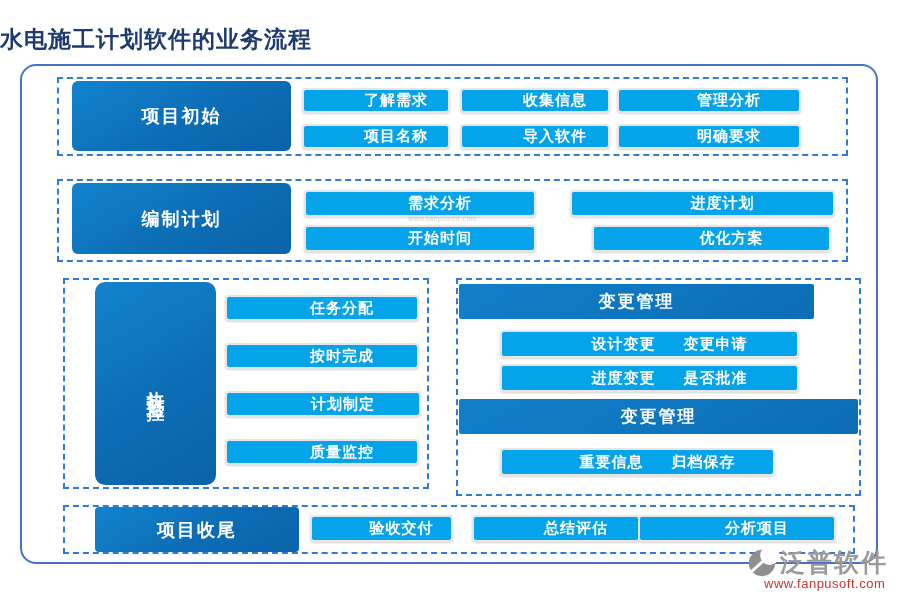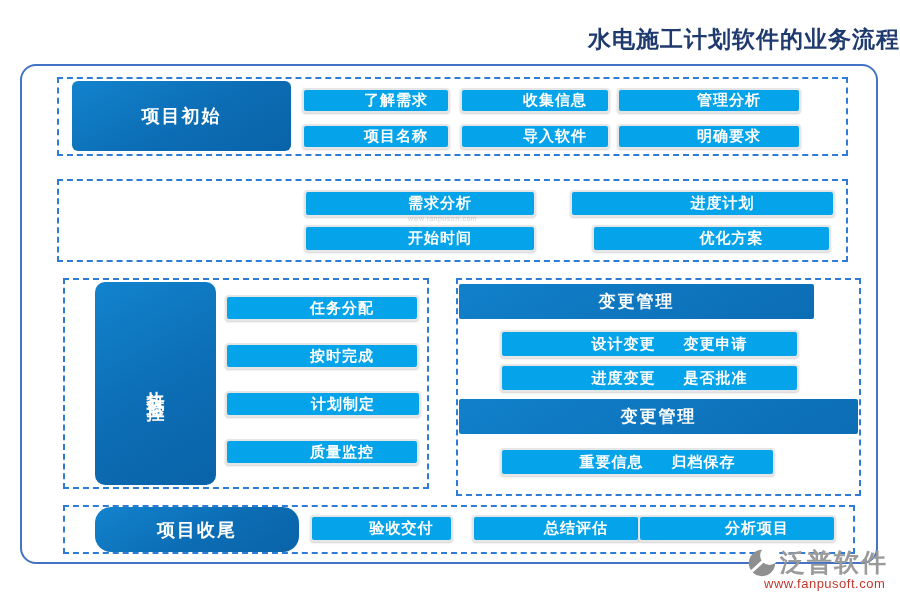--- a/index.html
+++ b/index.html
@@ -1,18 +1,18 @@
 <!DOCTYPE html>
 <html><head>
 <meta charset="utf-8">
 <style>
   html,body{margin:0;padding:0;background:#ffffff;}
   .page{position:relative;width:900px;height:600px;background:#ffffff;overflow:hidden;
         font-family:"Liberation Sans","DejaVu Sans",sans-serif;}
-  .title{position:absolute;left:0;top:24px;width:100%;text-align:right;
+  .title{position:absolute;left:0;top:24px;width:100%;text-align:left;
          font-size:23px;font-weight:700;color:#1F3A6E;letter-spacing:1px;}
   .outer{position:absolute;left:20px;top:64px;width:854px;height:496px;
          border:2px solid #4472C4;border-radius:16px;background:transparent;}
   .rowbox{position:absolute;border:2px dashed #2E7CD6;box-sizing:border-box;}
   .stage{position:absolute;display:flex;align-items:center;justify-content:center;
          background:linear-gradient(150deg,#1283CE 0%,#0C6DB4 55%,#0A63A8 100%);
          color:#fff;font-size:18px;font-weight:700;letter-spacing:2px;border-radius:6px;}
   .stage.vertical{writing-mode:vertical-rl;letter-spacing:4px;border-radius:10px;}
   .hdr{position:absolute;display:flex;align-items:center;justify-content:center;
        background:linear-gradient(150deg,#1180CB 0%,#0C6DB4 100%);
@@ -65,20 +65,21 @@
       </div>
     <div class="btn" style="left:401px;top:45px;width:150px;height:25px">
         <span>导入软件</span>
       </div>
     <div class="btn" style="left:558px;top:45px;width:184px;height:25px">
         <span>明确要求</span>
       </div>
   </div>
 
   <div class="rowbox" style="left:57px;top:179px;width:791px;height:83px">
+    <div class="stage" style="left:13px;top:2px;width:219px;height:71px">编制计划</div>
     <div class="btn" style="left:245px;top:9px;width:232px;height:27px">
         <span>需求分析</span>
       </div>
     <div class="btn" style="left:511px;top:9px;width:265px;height:27px">
         <span>进度计划</span>
       </div>
     <div class="btn" style="left:245px;top:44px;width:232px;height:27px">
         <span>开始时间</span>
       </div>
     <div class="btn" style="left:533px;top:44px;width:239px;height:27px">
@@ -113,21 +114,21 @@
       <span>是否批准</span>
     </div>
     <div class="hdr" style="left:1px;top:119px;width:399px;height:35px">变更管理</div>
     <div class="btn" style="left:42px;top:168px;width:275px;height:28px">
       <span>重要信息</span>
       <span>归档保存</span>
     </div>
   </div>
 
   <div class="rowbox" style="left:63px;top:505px;width:792px;height:49px">
-    <div class="stage" style="left:30px;top:0px;width:204px;height:45px;border-radius:16px">项目收尾</div>
+    <div class="stage" style="left:30px;top:0px;width:204px;height:45px;border-radius:4px">项目收尾</div>
     <div class="btn" style="left:245px;top:8px;width:143px;height:27px">
         <span>验收交付</span>
       </div>
     <div class="btn" style="left:407px;top:8px;width:168px;height:27px">
         <span>总结评估</span>
       </div>
     <div class="btn" style="left:573px;top:8px;width:198px;height:27px">
         <span>分析项目</span>
       </div>
   </div>

